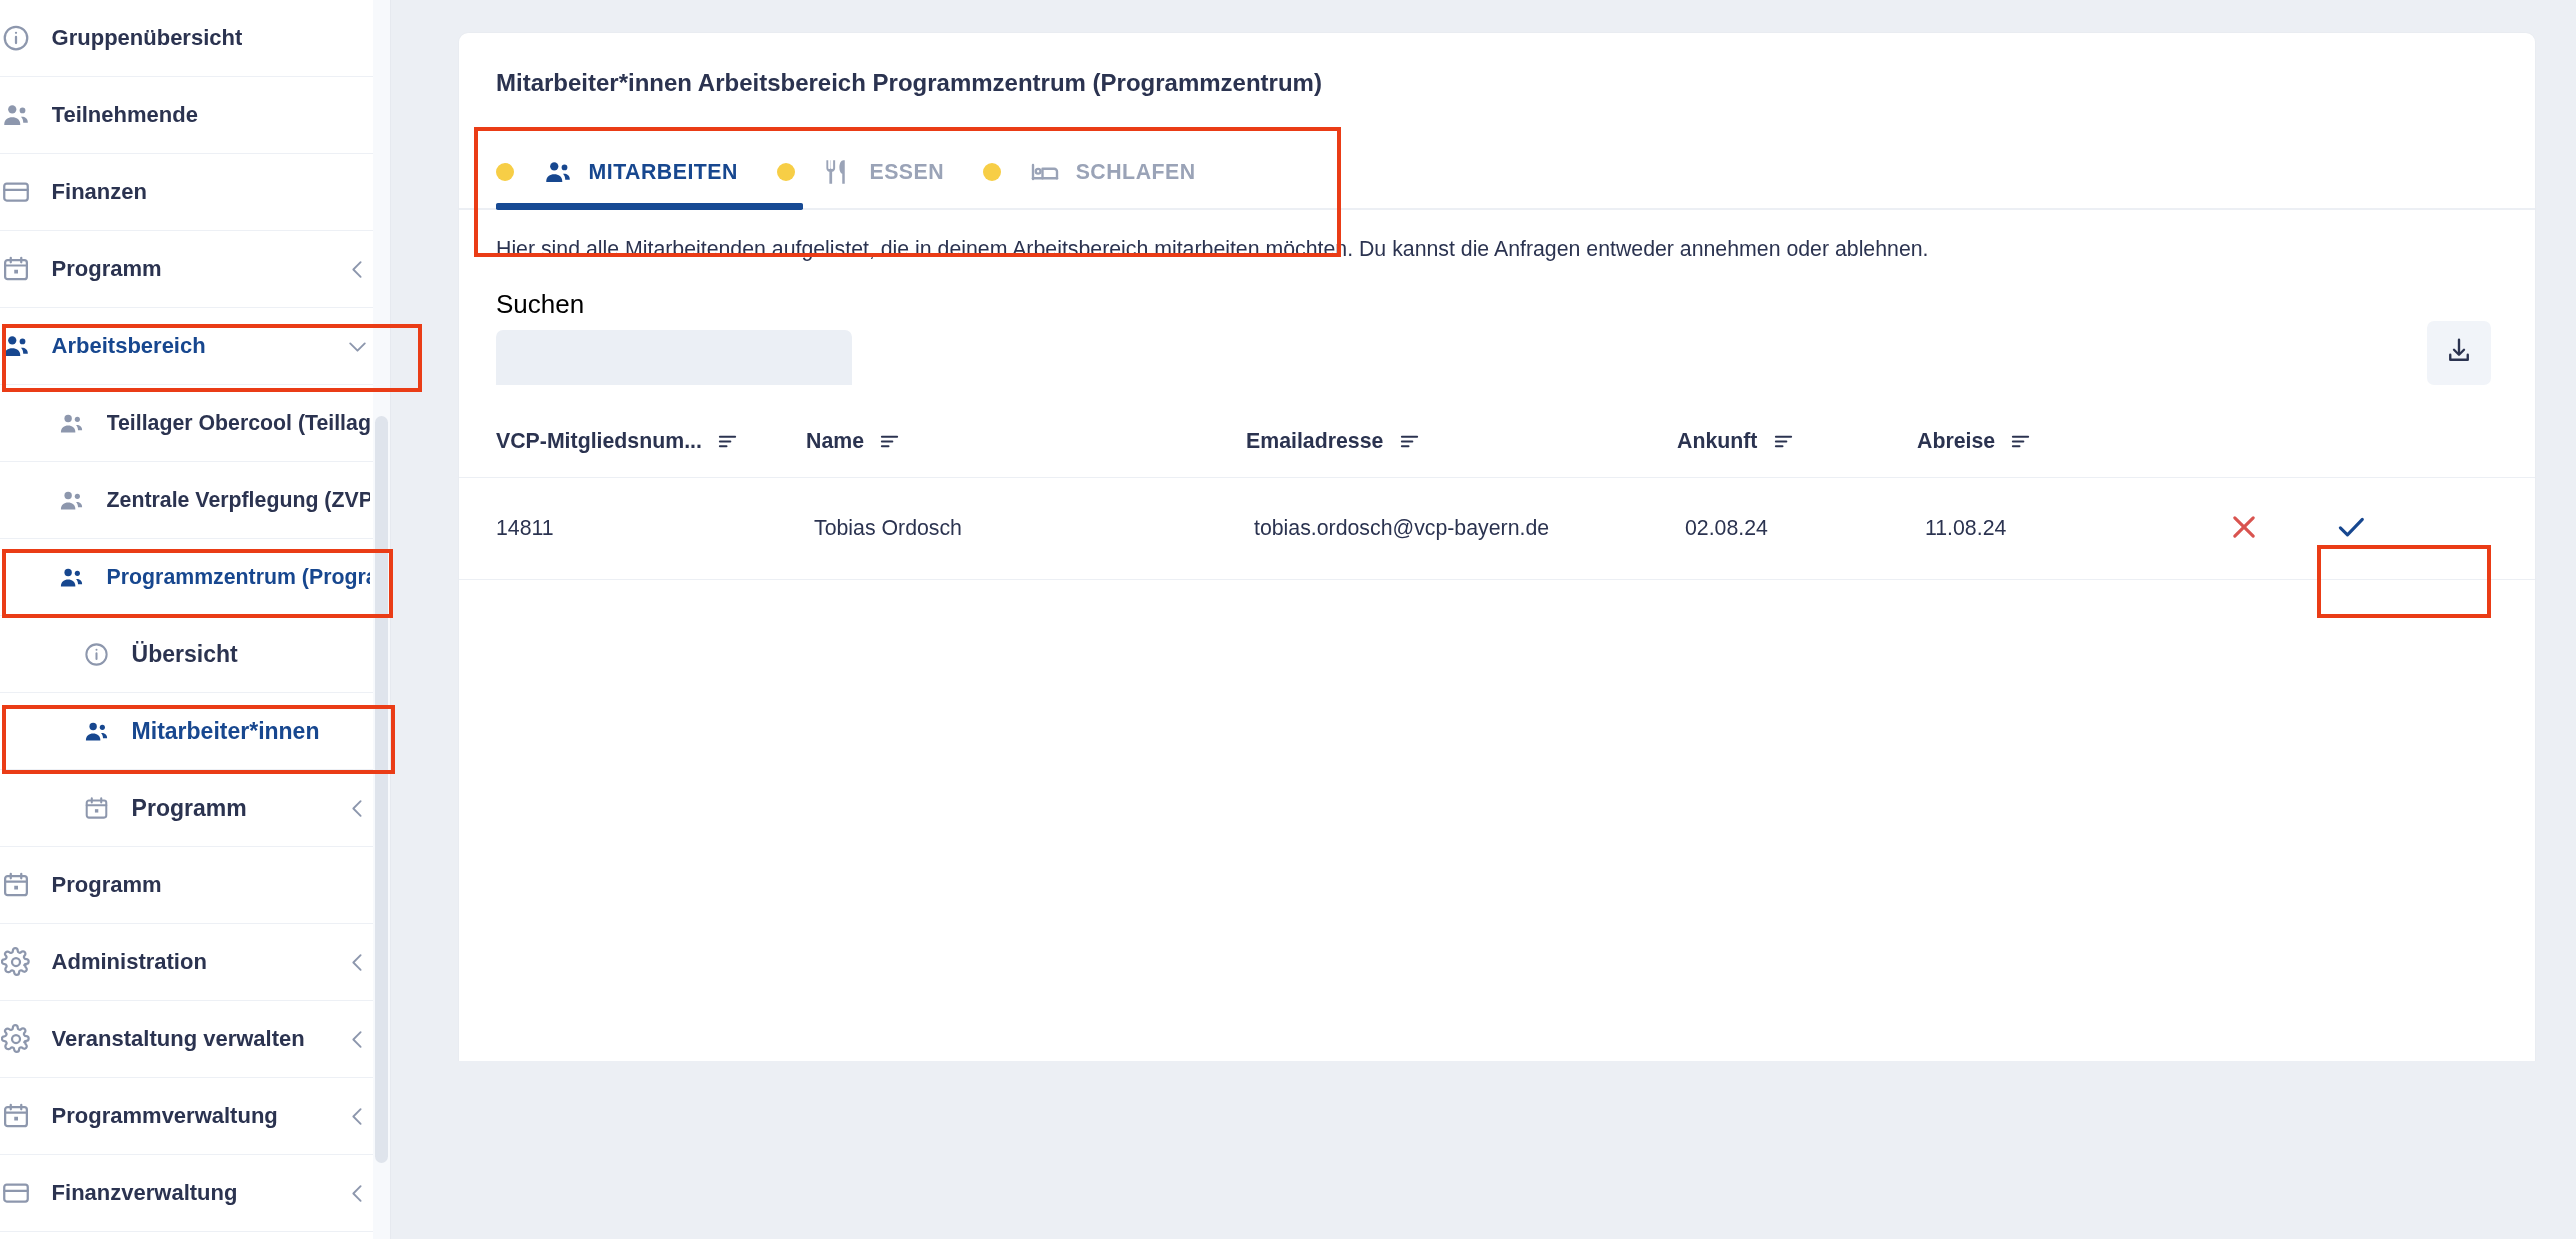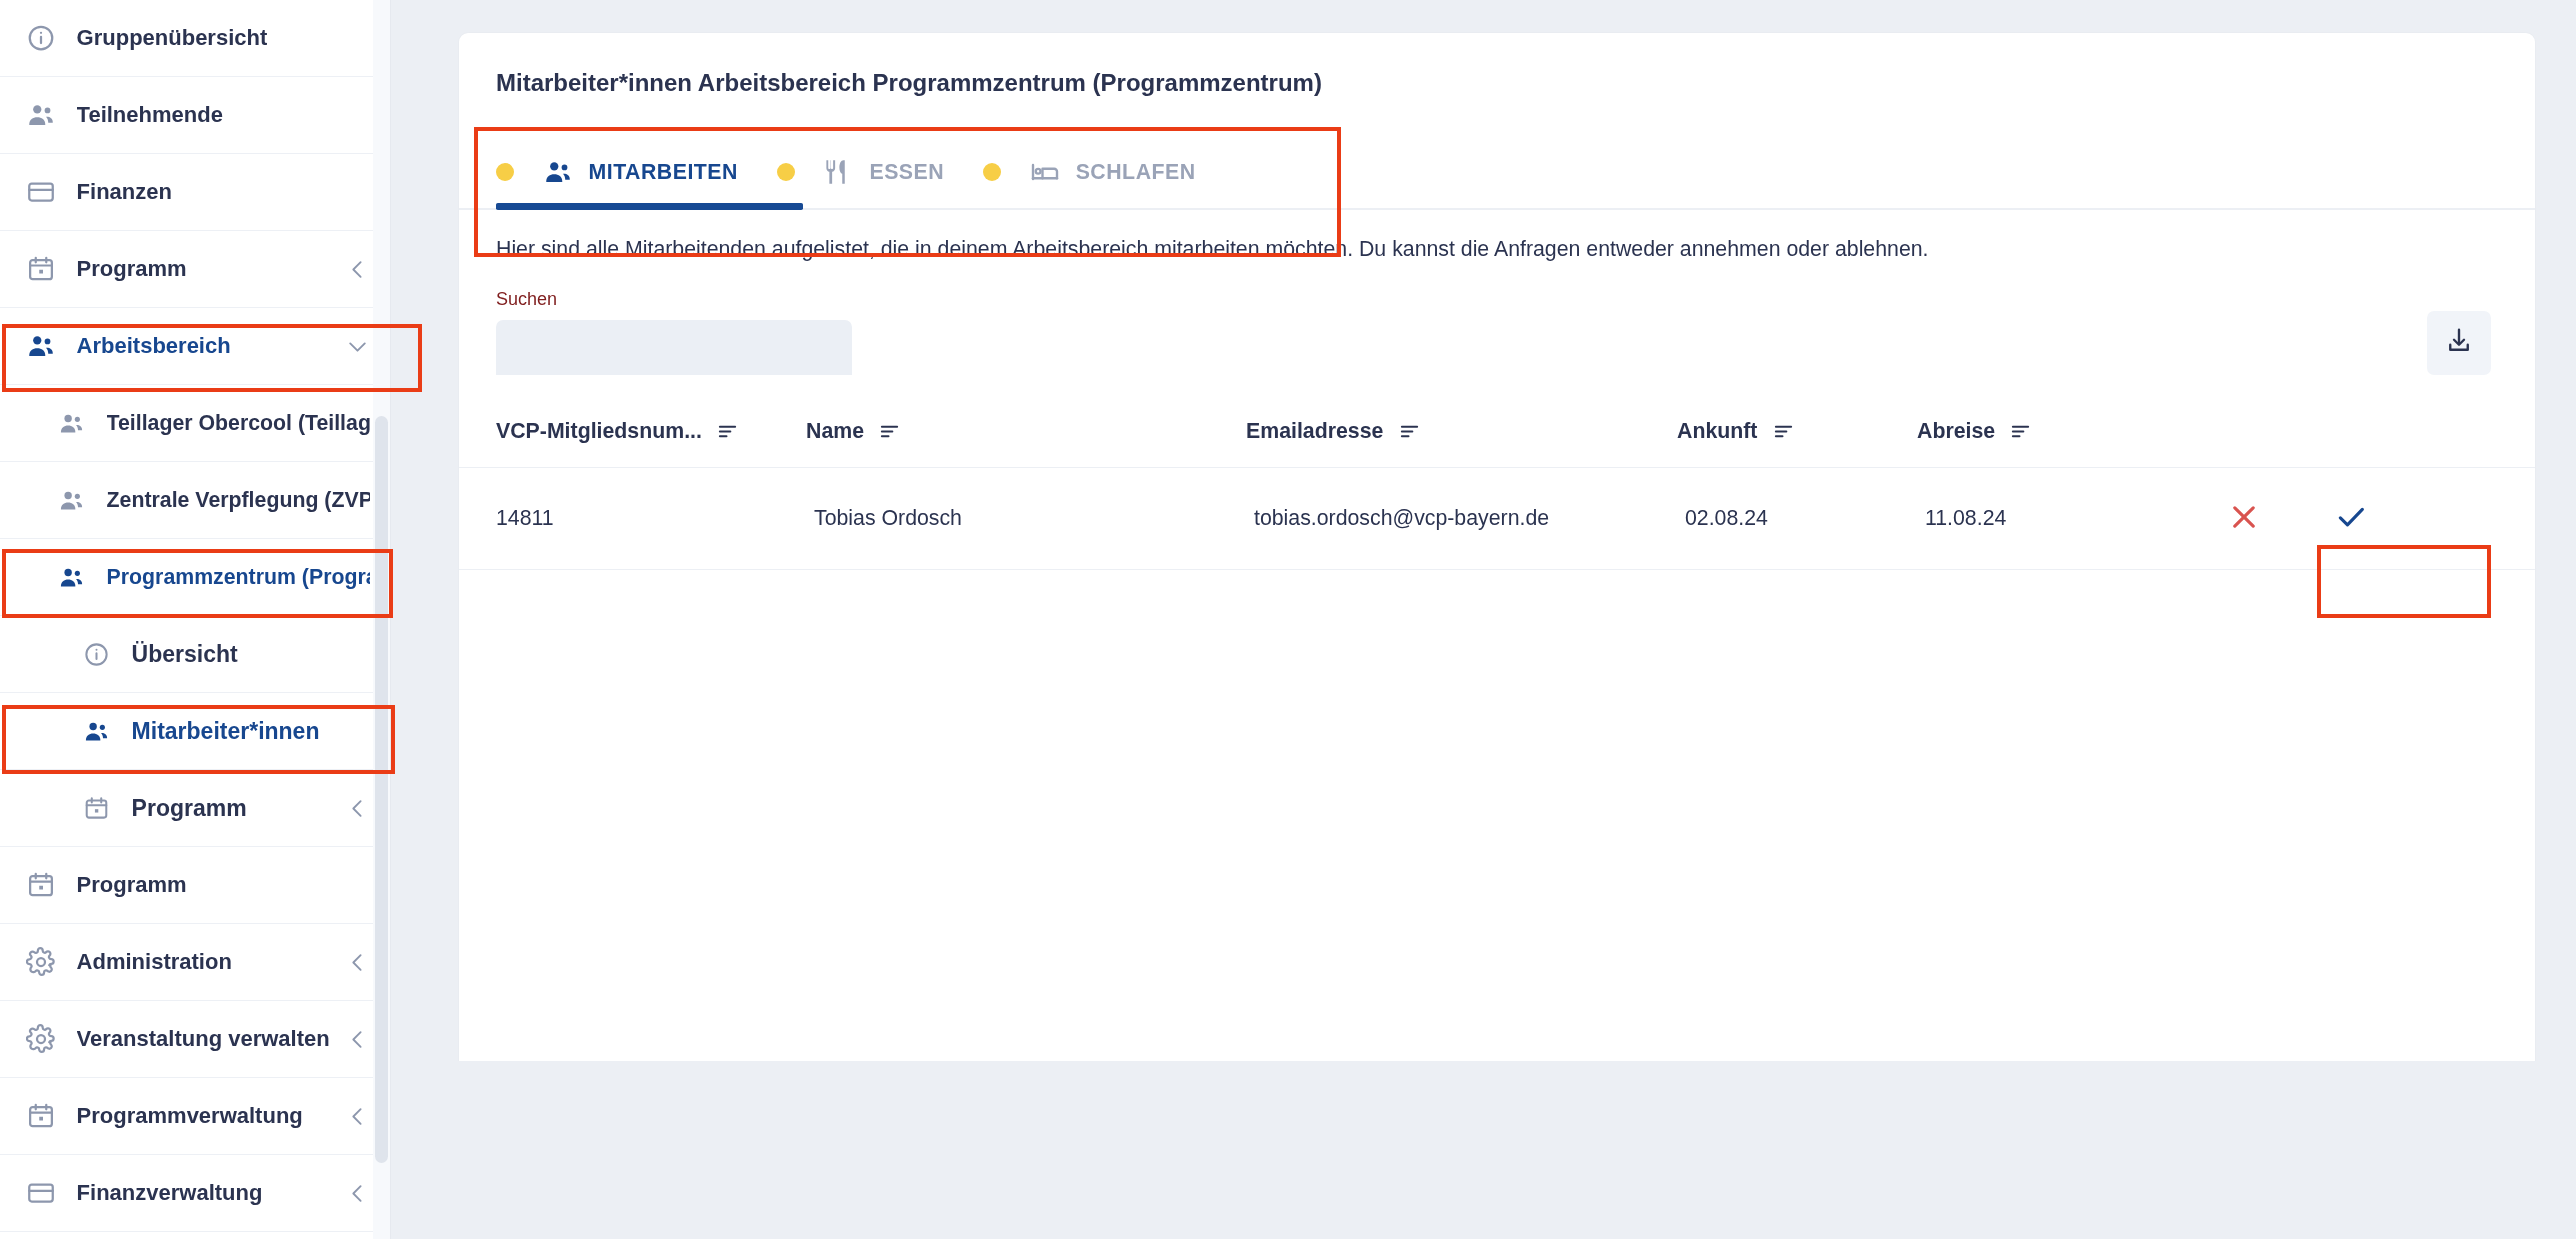--- a/index.html
+++ b/index.html
@@ -16,21 +16,21 @@
     width: 391px; height: 1240px;
     background: #ffffff;
     position: relative;
     overflow: hidden;
     flex: 0 0 391px;
     border-right: 0.9px solid #e6e9ef;
   }
   .nav-item {
     display: flex; align-items: center;
     height: 77px;
-    padding-left: 25px; padding-right: 19.6px;
+    padding-right: 19.6px;
     border-bottom: 0.9px solid #edf0f5;
     background: #fff;
     cursor: pointer;
     position: relative;
   }
   .nav-item .ico {
     width: 32px; height: 32px;
     display: flex; align-items: center; justify-content: center;
     flex: 0 0 32px;
     color: #8d97ad;
@@ -124,21 +124,21 @@
     font-size: 21.3px; color: #2b3350;
     padding: 27px 0 0 37px;
   }
 
   
   .search-zone {
     display: flex; align-items: flex-end;
     padding: 27px 44px 0 37px;
   }
   .search-box { display: flex; flex-direction: column; }
-  .search-lbl { font-size: 18px; color: #7f1d1d; margin-bottom: 9.8px; }
+  .search-lbl { font-size: 26px; color: #000000; margin-bottom: 9.8px; }
   .search-in {
     width: 356px; height: 55px;
     background: #ebeff5; border: none;
     border-radius: 7.1px 7.1px 0 0;
     font-size: 20.5px; color: #2b3350;
     padding: 0 14.2px;
     font-family: "Liberation Sans", sans-serif;
   }
   .dl-btn {
     margin-left: auto;

